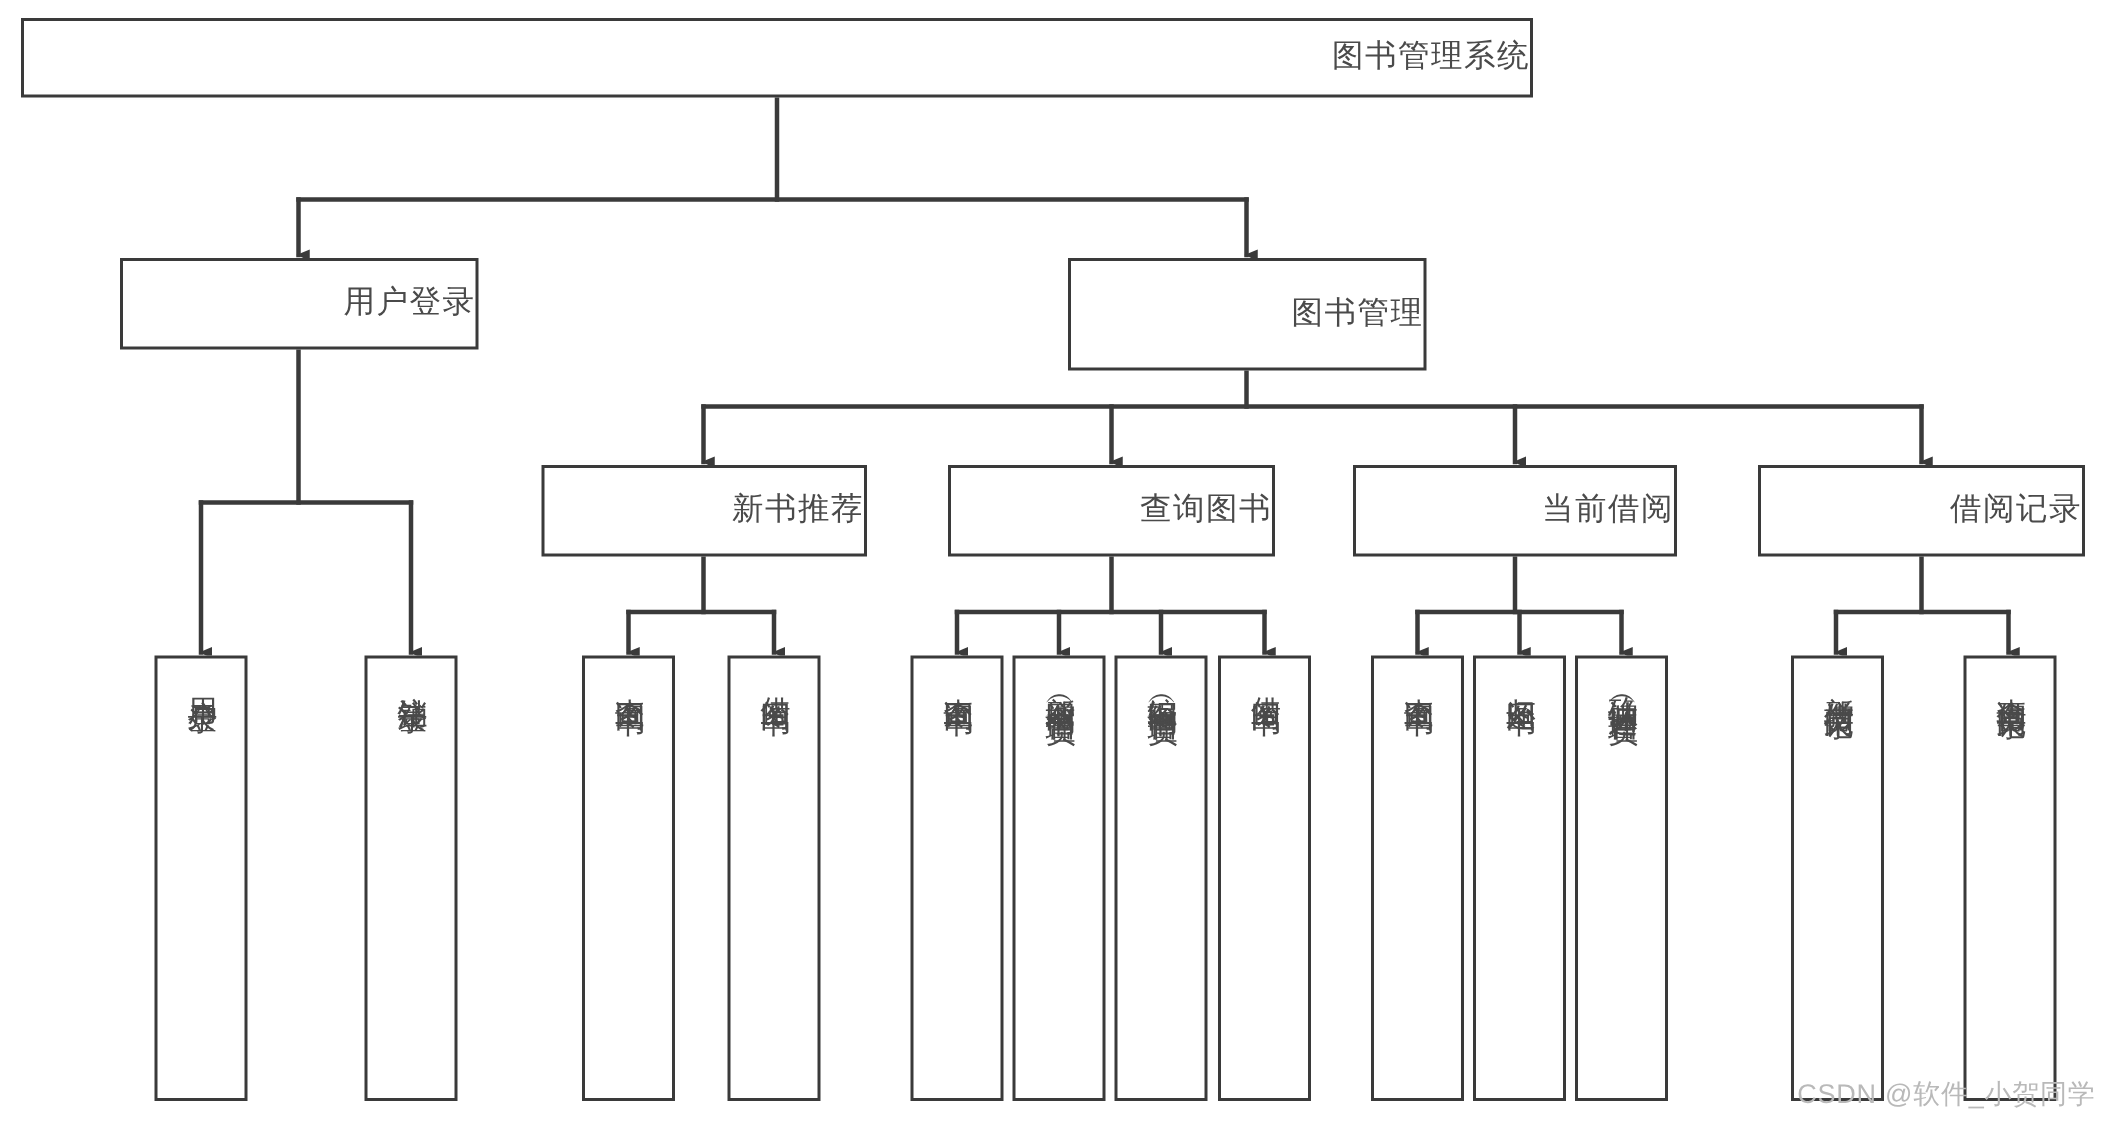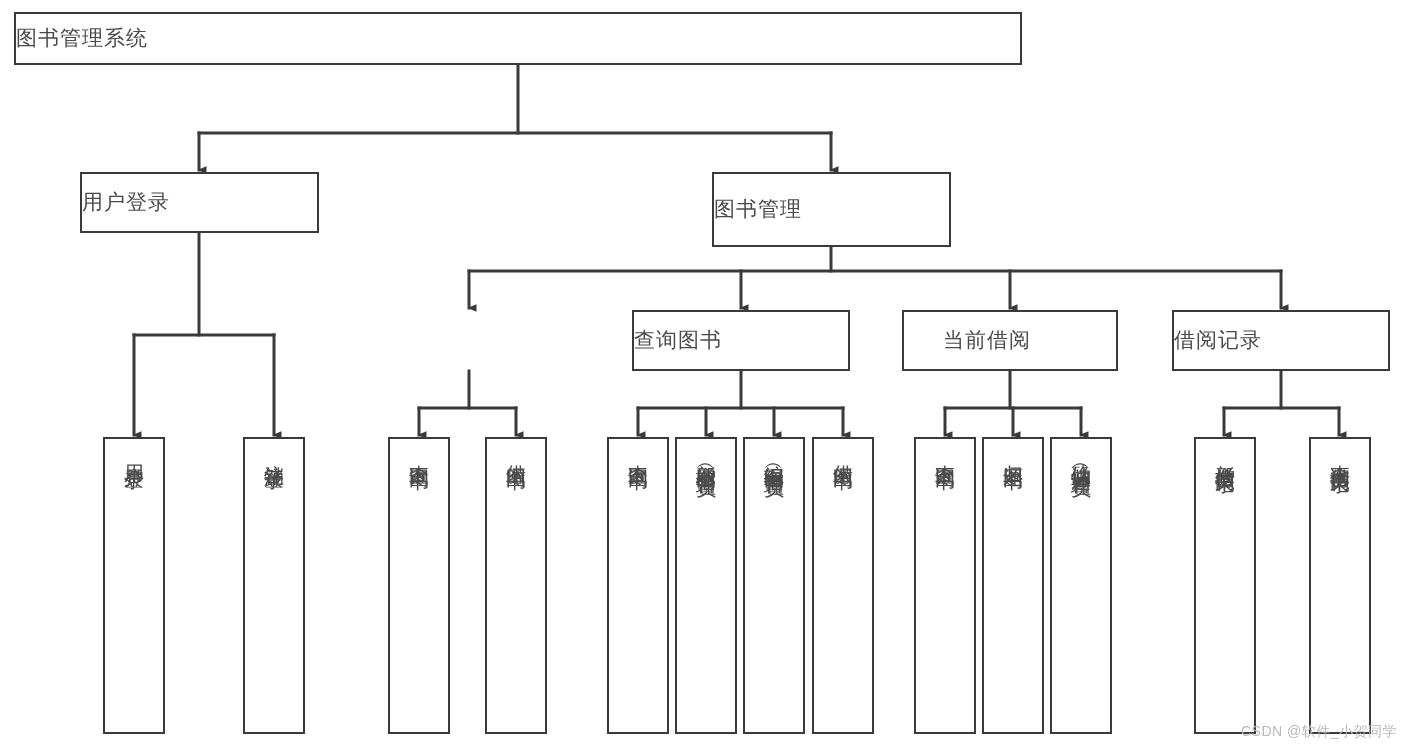--- a/index.html
+++ b/index.html
@@ -25,21 +25,21 @@
     height: 747px;
     pointer-events: none;
   }
   .node {
     position: absolute;
     box-sizing: border-box;
     background: #ffffff;
     border: 2px solid #3a3a3a;
     display: flex;
     align-items: center;
-    justify-content: flex-start;
+    justify-content: flex-end;
     color: #4a4a4a;
     z-index: 3;
   }
   .node .label {
     font-size: 21px;
     line-height: 1.25;
     letter-spacing: 1px;
     color: #4a4a4a;
     white-space: nowrap;
   }
@@ -54,21 +54,21 @@
     font-size: 20px;
     letter-spacing: 2px;
     line-height: 1.05;
     white-space: normal;
     text-align: left;
   }
   #watermark {
     position: absolute;
     right: 8px;
     bottom: 6px;
-    font-size: 14px;
+    font-size: 18px;
     color: #b9b9b9;
     letter-spacing: 0.5px;
     z-index: 6;
     white-space: nowrap;
   }
 </style>
 </head>
 <body>
 
 <div id="canvas">
@@ -127,20 +127,23 @@
     <span class="label">图书管理系统</span>
   </div>
 
   <div class="node" style="left:80px; top:172px; width:239px; height:61px;">
     <span class="label">用户登录</span>
   </div>
   <div class="node" style="left:712px; top:172px; width:239px; height:75px;">
     <span class="label">图书管理</span>
   </div>
 
+  <div class="node" style="left:361px; top:310px; width:217px; height:61px;">
+    <span class="label">新书推荐</span>
+  </div>
   <div class="node" style="left:632px; top:310px; width:218px; height:61px;">
     <span class="label">查询图书</span>
   </div>
   <div class="node" style="left:902px; top:310px; width:216px; height:61px;padding-left:39px;">
     <span class="label">当前借阅</span>
   </div>
   <div class="node" style="left:1172px; top:310px; width:218px; height:61px;">
     <span class="label">借阅记录</span>
   </div>
 

